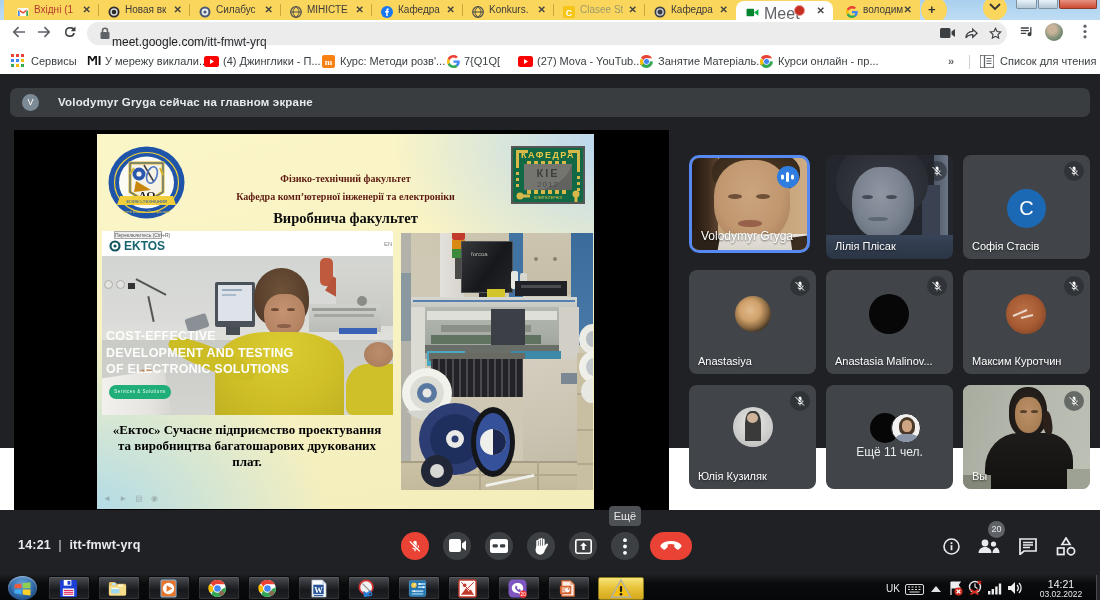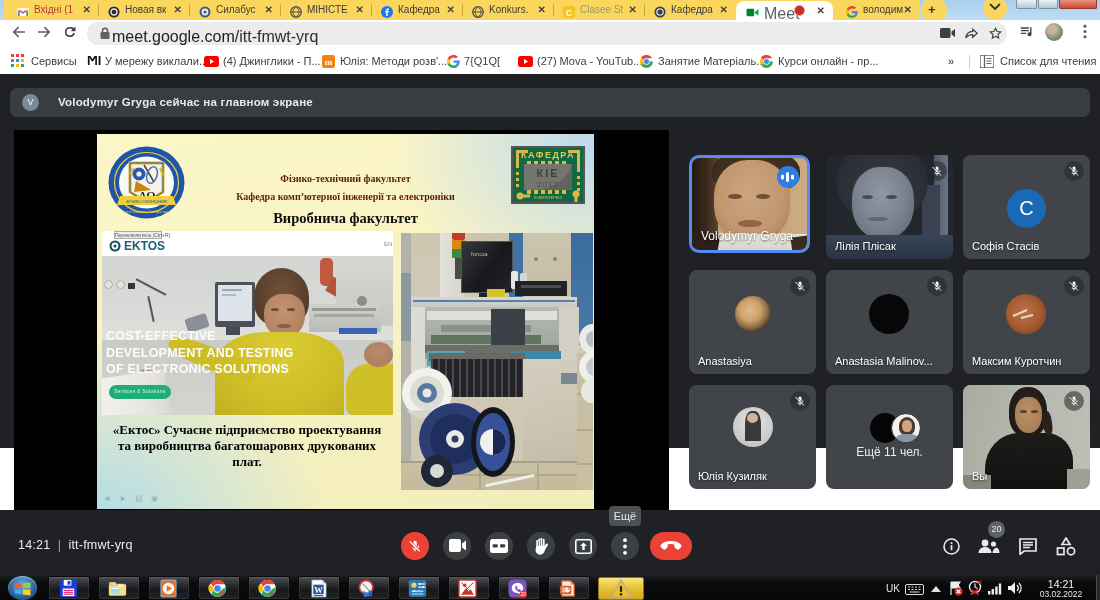--- a/index.html
+++ b/index.html
@@ -10,21 +10,21 @@
 .tab{position:absolute;top:0;height:20px}
 .tabsep{position:absolute;top:4px;width:1px;height:12px;background:#c9a83e}
 .tab .fav{position:absolute;left:9px;top:4px;width:12px;height:12px}
 .tab .ttl{position:absolute;left:26px;top:4px;font-size:10px;color:#3b3b3b;white-space:nowrap;overflow:hidden}
 .tab .tx{position:absolute;right:8px;top:4px;font-size:10px;color:#444;font-weight:bold}
 #activetab{position:absolute;left:736px;top:1px;width:97px;height:19px;background:#fefefe;border-radius:8px 8px 0 0}
 
 #toolbar{position:static}
 .navic{position:absolute;top:24px;color:#5f6368}
 #addr{position:absolute;left:87px;top:22px;width:920px;height:23px;background:#ececec;border-radius:12px}
-#addr .url{position:absolute;left:25px;top:6px;font-size:16px;color:#202124}
+#addr .url{position:absolute;left:25px;top:13px;font-size:12px;color:#202124}
 #addr .url span{color:#2a2d31}
 
 #bookmarks{position:static}
 .bm{position:absolute;top:55px;font-size:11px;color:#3c4043;white-space:nowrap}
 
 #notif{position:absolute;left:10px;top:88px;width:1080px;height:29px;background:#393d40;border-radius:7px}
 #notif .av{position:absolute;left:12px;top:6px;width:17px;height:17px;border-radius:50%;background:#7c8a96;color:#fff;font-size:9px;text-align:center;line-height:17px}
 #notif .tx{position:absolute;left:48px;top:7.5px;font-size:11.5px;color:#e8eaed;font-weight:bold;letter-spacing:.2px}
 #stage{position:absolute;left:14px;top:130px;width:655px;height:380px;background:#000}
 #slide{position:absolute;left:83px;top:4px;width:497px;height:375px;background:radial-gradient(ellipse 300px 220px at 103% 2%,#b9d7f0 0%,rgba(185,215,240,0) 72%),radial-gradient(ellipse 340px 260px at -3% 103%,#aedaea 0%,rgba(174,218,234,0) 72%),linear-gradient(168deg,#fbf6c8 0%,#f8f2c2 55%,#f3edbc 100%);overflow:hidden}
@@ -32,21 +32,21 @@
 .tile{position:absolute;width:127px;height:104px;border-radius:8px;background:#414549;overflow:hidden}
 .tile .nm{position:absolute;left:9px;bottom:7px;font-size:11px;color:#fff;text-shadow:0 1px 2px rgba(0,0,0,.6);white-space:nowrap}
 .mic{position:absolute;right:6px;top:6px;width:20px;height:20px;border-radius:50%;background:rgba(35,38,41,.55)}
 .avcircle{position:absolute;border-radius:50%}
 
 #bbar{position:static}
 .cbtn{position:absolute;top:532px;width:28px;height:28px;border-radius:50%;background:#3c4043}
 .cbtn.red{background:#ea4335}
 #hangup{position:absolute;left:650px;top:532px;width:42px;height:28px;border-radius:14px;background:#ea4335}
 #esche{position:absolute;left:609px;top:506px;width:32px;height:20px;background:#4d5155;border-radius:4px;color:#e8e8e8;font-size:11px;text-align:center;line-height:20px}
-#meetinfo{position:absolute;left:18px;top:538px;font-size:12.5px;color:#e8eaed;font-weight:normal;letter-spacing:.2px}
+#meetinfo{position:absolute;left:18px;top:538px;font-size:12.5px;color:#e8eaed;font-weight:bold;letter-spacing:.2px}
 
 #taskbar{position:static}
 .tbtn{position:absolute;top:576px;width:42px;height:24px;background:linear-gradient(to bottom,#4a4d52 0%,#27292d 40%,#18191c 60%,#212226 100%);border:1px solid #0a0a0a;box-shadow:inset 0 0 0 1px rgba(255,255,255,.08);border-radius:2px}
 .tico{position:absolute;top:579px;width:19px;height:19px}
 </style></head>
 <body>
 <div id="page">
   <div id="tabstrip">
       <div id="tabyellow"></div>
     <div class="tab" style="left:8px;width:91px">
@@ -214,21 +214,21 @@
     <div class="bm" style="left:105px">У мережу виклали...</div>
     <svg style="position:absolute;left:204px;top:56px" width="15" height="11" viewBox="0 0 15 11">
         <rect width="15" height="11" rx="2.5" fill="#f00"></rect>
         <path d="M6 3l4 2.5L6 8z" fill="#fff"></path>
       </svg>
     <div class="bm" style="left:223px">(4) Джинглики - П...</div>
     <svg style="position:absolute;left:322px;top:55px" width="13" height="13" viewBox="0 0 13 13">
         <rect width="13" height="13" rx="2" fill="#f98012"></rect>
         <text x="6.5" y="10" font-size="9" font-weight="bold" fill="#fff" text-anchor="middle" font-family="Liberation Serif">m</text>
       </svg>
-    <div class="bm" style="left:340px">Юлія: Методи розв'...</div>
+    <div class="bm" style="left:340px">Курс: Методи розв'...</div>
     <svg style="position:absolute;left:447px;top:55px" width="13" height="13" viewBox="0 0 48 48">
         <path fill="#ea4335" d="M24 9.5c3.54 0 6.71 1.22 9.21 3.6l6.85-6.85C35.9 2.38 30.47 0 24 0 14.62 0 6.51 5.38 2.56 13.22l7.98 6.19C12.43 13.72 17.74 9.5 24 9.5z"></path>
         <path fill="#4285f4" d="M46.98 24.55c0-1.57-.15-3.09-.38-4.55H24v9.02h12.94c-.58 2.96-2.26 5.48-4.78 7.18l7.73 6c4.51-4.18 7.09-10.36 7.09-17.65z"></path>
         <path fill="#fbbc05" d="M10.53 28.59c-.48-1.45-.76-2.99-.76-4.59s.27-3.14.76-4.59l-7.98-6.19C.92 16.46 0 20.12 0 24c0 3.88.92 7.54 2.56 10.78l7.97-6.19z"></path>
         <path fill="#34a853" d="M24 48c6.48 0 11.93-2.13 15.89-5.81l-7.73-6c-2.15 1.45-4.92 2.3-8.16 2.3-6.26 0-11.57-4.22-13.47-9.91l-7.98 6.19C6.51 42.62 14.62 48 24 48z"></path>
       </svg>
     <div class="bm" style="left:464px">7{Q1Q[</div>
     <svg style="position:absolute;left:518px;top:56px" width="15" height="11" viewBox="0 0 15 11">
         <rect width="15" height="11" rx="2.5" fill="#f00"></rect>
         <path d="M6 3l4 2.5L6 8z" fill="#fff"></path>

